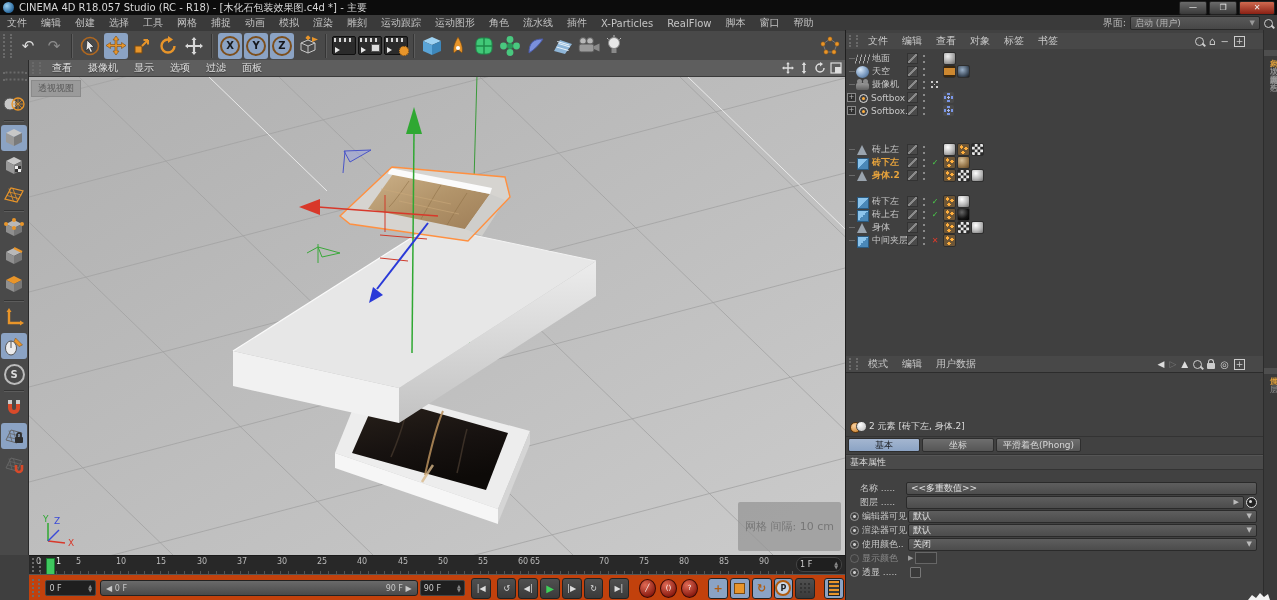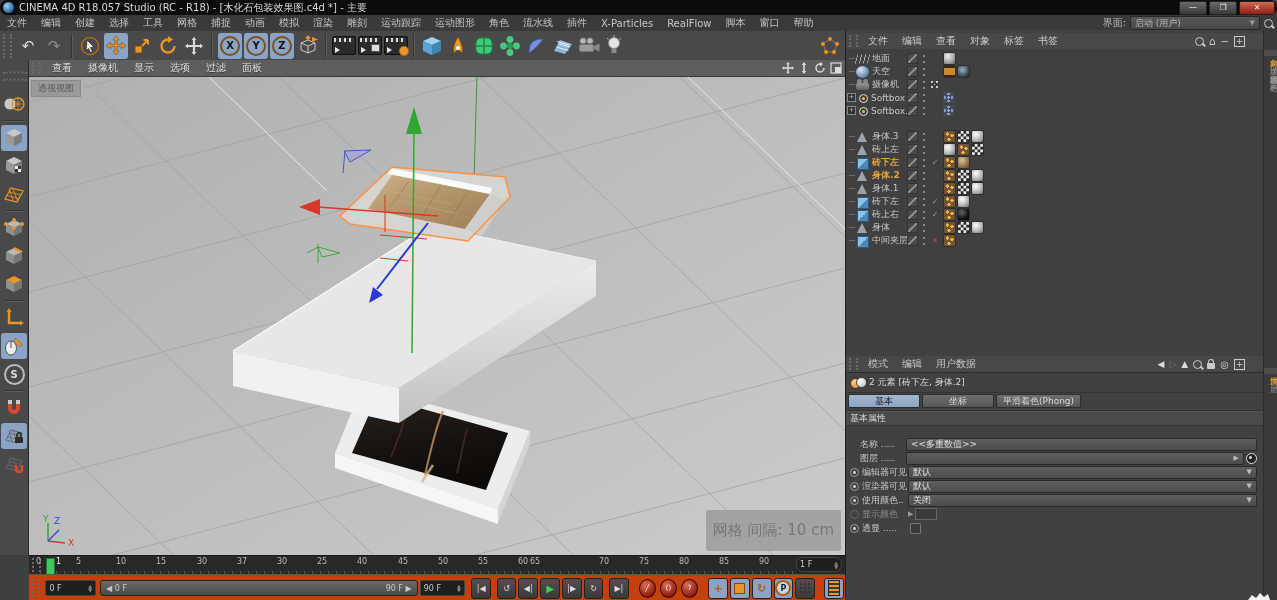--- a/index.html
+++ b/index.html
@@ -1,19 +1,19 @@
 <!DOCTYPE html>
 <html><head>
 <meta charset="utf-8">
 <style>
   html,body{margin:0;padding:0;background:#000;}
   body{width:1277px;height:600px;overflow:hidden;font-family:"DejaVu Sans","Liberation Sans",sans-serif;-webkit-font-smoothing:antialiased;}
   .app{position:relative;width:1277px;height:600px;background:#3f3f3f;font-size:10px;color:#c8c8c8;}
   
-  .titlebar{position:absolute;left:0;top:0;width:1277px;height:15px;background:#0c0c0c;display:flex;align-items:center;color:#d8d8d8;font-size:10px;border-radius:7px;}
+  .titlebar{position:absolute;left:0;top:0;width:1277px;height:15px;background:#0c0c0c;display:flex;align-items:center;color:#d8d8d8;font-size:10px;}
   .c4dlogo{width:11px;height:11px;border-radius:50%;background:radial-gradient(circle at 35% 35%,#9ad0f0,#2a6aa0 70%);margin:0 5px 0 3px;}
   .title-text{flex:1;white-space:nowrap;overflow:hidden;}
   .winbtns{display:flex;gap:2px;margin-right:2px;}
   .winbtn{width:26px;height:12px;border-radius:2px;background:linear-gradient(#6a6a6a,#3a3a3a);border:1px solid #222;color:#eee;font-size:8px;line-height:11px;text-align:center;}
   .winbtn.close{background:linear-gradient(#d06a50,#8a2014);width:34px;}
   
   .menubar{position:absolute;left:0;top:15px;width:1277px;height:16px;background:#3a3a3a;border-bottom:1px solid #2a2a2a;display:flex;align-items:center;color:#c4c4c4;}
   .menubar .mi{padding:0 7px;height:100%;display:flex;align-items:center;}
   .menubar-right{margin-left:auto;display:flex;align-items:center;gap:4px;margin-right:4px;color:#b8b8b8;}
   .iface-dd{width:120px;height:12px;background:linear-gradient(#585858,#474747);border:1px solid #272727;border-radius:2px;display:flex;align-items:center;padding:0 4px;font-size:9px;}
@@ -38,21 +38,21 @@
   .lbtn.active{background:#8ba3c4;}
   .lsep{width:20px;border-top:1px solid #353535;border-bottom:1px solid #5c5c5c;margin:2px 0;}
   
   .viewport{position:absolute;left:29px;top:60px;width:816px;height:495px;background:#5c5c5c;}
   .vp-header{position:absolute;left:0;top:0;width:100%;height:16px;background:#5e5e5e;border-bottom:1px solid #3a3a3a;display:flex;align-items:center;color:#e2e2e2;text-shadow:0 1px 1px #333;}
   .vp-header .mi{padding:0 8px;}
   .vp-nav{margin-left:auto;display:flex;gap:3px;margin-right:3px;}
   .vp-nav .nbtn{width:13px;height:13px;display:flex;align-items:center;justify-content:center;}
   .vp-canvas{position:absolute;left:0;top:17px;width:816px;height:478px;overflow:hidden;}
   .vp-label{position:absolute;left:2px;top:3px;background:rgba(150,150,150,.85);color:#5a5a5a;font-size:9px;padding:1px 6px;border:1px solid #8a8a8a;}
-  .grid-hint{position:absolute;right:4px;bottom:4px;background:rgba(150,150,150,.75);color:#777;font-size:15px;padding:11px 7px;border-radius:2px;}
+  .grid-hint{position:absolute;right:4px;bottom:4px;background:rgba(150,150,150,.75);color:#777;font-size:11px;padding:17px 7px;border-radius:2px;}
   
   .timeline{position:absolute;left:29px;top:555px;width:816px;height:19px;background:#282828;border-top:1px solid #1a1a1a;}
   .ruler{position:absolute;left:7px;top:0;width:760px;height:19px;background:repeating-linear-gradient(90deg,#555 0 1px,transparent 1px 8px) 4px bottom/100% 4px no-repeat;}
   .tick{position:absolute;top:1px;font-size:8px;color:#bbb;}
   .playhead{position:absolute;left:10px;top:2px;width:7px;height:15px;background:#3fc85f;border:1px solid #1a7a30;}
   .ph-label{position:absolute;left:20px;top:1px;font-size:8px;color:#eee;}
   .fspin{position:absolute;right:3px;top:1px;width:46px;height:15px;background:#1f1f1f;border:1px solid #444;border-radius:7px;color:#ccc;font-size:8px;display:flex;align-items:center;padding:0 3px;box-sizing:border-box;}
   .spinarr{margin-left:auto;display:flex;flex-direction:column;font-size:5px;line-height:4px;color:#888;}
   
   .transport{position:absolute;left:29px;top:574px;width:816px;height:26px;background:#c2410c;border-top:1px solid #555;display:flex;align-items:center;}
@@ -104,21 +104,21 @@
   .oi-floor{background:linear-gradient(160deg,#9ab0c0,#5a7080);transform:skewX(-18deg) scaleY(.75);background-image:repeating-linear-gradient(90deg,rgba(255,255,255,.55) 0 1px,transparent 1px 4px),repeating-linear-gradient(0deg,rgba(255,255,255,.55) 0 1px,transparent 1px 4px);}
   .oi-sky{border-radius:50%;background:radial-gradient(circle at 35% 30%,#d8e8f8,#7a9ac0 55%,#3a5a80);}
   .oi-cam{background:linear-gradient(#9a9a9a,#606060);border-radius:2px;height:7px;margin-top:4px;}
   .oi-cam::before{content:"";position:absolute;top:-4px;left:1px;width:5px;height:5px;border-radius:50%;background:#8a8a8a;box-shadow:6px 0 0 #8a8a8a;}
   .oi-light{border:1.5px solid #e0e0e0;border-radius:50%;width:9px;height:9px;box-sizing:border-box;margin-top:1px;}
   .oi-light::after{content:"";position:absolute;left:2px;top:2px;width:3px;height:3px;border-radius:50%;background:#ffae3c;}
   .oi-null{width:0;height:0;border-left:5.5px solid transparent;border-right:5.5px solid transparent;border-bottom:10px solid #9aa4ae;margin-top:1px;}
   .oi-cube{width:10px;height:10px;background:linear-gradient(135deg,#8cc4ec 0 50%,#4a88b8 50%);border:1px solid #2a5a80;margin-top:1px;}
   
   .am{position:absolute;left:0;top:326px;width:417px;}
-  .am-info{height:19px;display:flex;align-items:center;color:#dadada;font-size:9px;border-bottom:1px solid #333;}
+  .am-info{height:19px;display:flex;align-items:center;color:#dadada;font-size:9px;border-bottom:1px solid #333;margin-top:44px;}
   .multi-ico{width:14px;height:11px;position:relative;margin:0 5px 0 4px;}
   .multi-ico::before{content:"";position:absolute;left:0;top:1px;width:9px;height:9px;border-radius:50%;background:radial-gradient(circle at 35% 30%,#f8d0a0,#c87a20);border:1px solid #5a3208;}
   .multi-ico::after{content:"";position:absolute;left:6px;top:0;width:9px;height:9px;border-radius:50%;background:radial-gradient(circle at 35% 30%,#fff,#b8b8b8);border:1px solid #444;}
   .am-tabs{height:15px;display:flex;gap:2px;padding:1px 2px;border-bottom:1px solid #333;}
   .atab{min-width:58px;padding:0 6px;height:12px;border-radius:2px;background:linear-gradient(#6e6e6e,#565656);border:1px solid #2e2e2e;color:#d8d8d8;font-size:9px;display:flex;align-items:center;justify-content:center;}
   .atab.active{background:linear-gradient(#a4b6d0,#8ba3c4);color:#16181c;}
   .am-section{height:13px;background:#4a4a4a;border-bottom:1px solid #333;border-top:1px solid #555;color:#dcdcdc;font-size:9px;display:flex;align-items:center;padding-left:4px;}
   .frow{height:14px;display:flex;align-items:center;font-size:9px;color:#c8c8c8;position:relative;}
   .anim-dot{width:7px;height:7px;border:1px solid #999;border-radius:50%;margin:0 3px 0 4px;background:radial-gradient(circle 1.5px at center,#ccc 90%,transparent);flex:none;}
   .anim-dot.off{opacity:.4;background:none;}
@@ -720,34 +720,20 @@
       <div class="orow" style="top:55px">
           <span class="expandbox" style="margin-left:1px">+</span>
           <span class="oi oi-light"></span>
           <span class="oname">Softbox.1</span>
           <span class="slash"></span>
           <span class="vdots"></span>
           <span class="otags">
             <i class="t t-xp"></i>
           </span>
         </div>
-      <div class="orow" style="top:81px">
-          <span class="treedash"></span>
-          <span class="oi">
-            <span class="oi-null" style="position:absolute;left:1px"></span>
-          </span>
-          <span class="oname">身体.3</span>
-          <span class="slash"></span>
-          <span class="vdots"></span>
-          <span class="otags">
-            <i class="t t-phong"></i>
-            <i class="t t-uvw"></i>
-            <i class="t t-mw"></i>
-          </span>
-        </div>
       <div class="orow" style="top:94px">
           <span class="treedash"></span>
           <span class="oi">
             <span class="oi-null" style="position:absolute;left:1px"></span>
           </span>
           <span class="oname">砖上左</span>
           <span class="slash"></span>
           <span class="vdots"></span>
           <span class="otags">
             <i class="t t-mw"></i>
@@ -768,34 +754,20 @@
             <i class="t t-phong"></i>
             <i class="t t-mbr"></i>
           </span>
         </div>
       <div class="orow sel" style="top:120px">
           <span class="treedash"></span>
           <span class="oi">
             <span class="oi-null" style="position:absolute;left:1px"></span>
           </span>
           <span class="oname">身体.2</span>
-          <span class="slash"></span>
-          <span class="vdots"></span>
-          <span class="otags">
-            <i class="t t-phong"></i>
-            <i class="t t-uvw"></i>
-            <i class="t t-mw"></i>
-          </span>
-        </div>
-      <div class="orow" style="top:133px">
-          <span class="treedash"></span>
-          <span class="oi">
-            <span class="oi-null" style="position:absolute;left:1px"></span>
-          </span>
-          <span class="oname">身体.1</span>
           <span class="slash"></span>
           <span class="vdots"></span>
           <span class="otags">
             <i class="t t-phong"></i>
             <i class="t t-uvw"></i>
             <i class="t t-mw"></i>
           </span>
         </div>
       <div class="orow" style="top:146px">
           <span class="treedash"></span>

